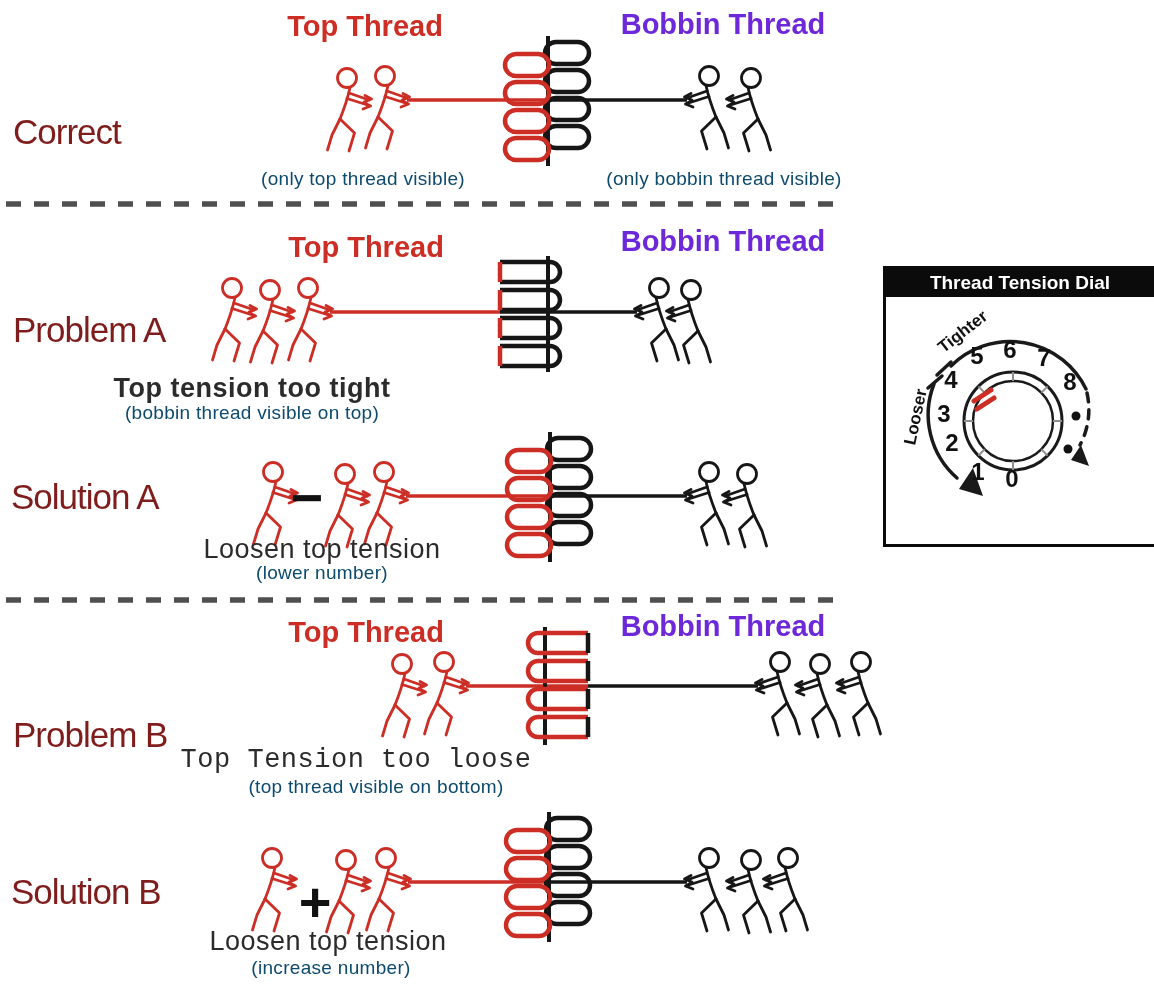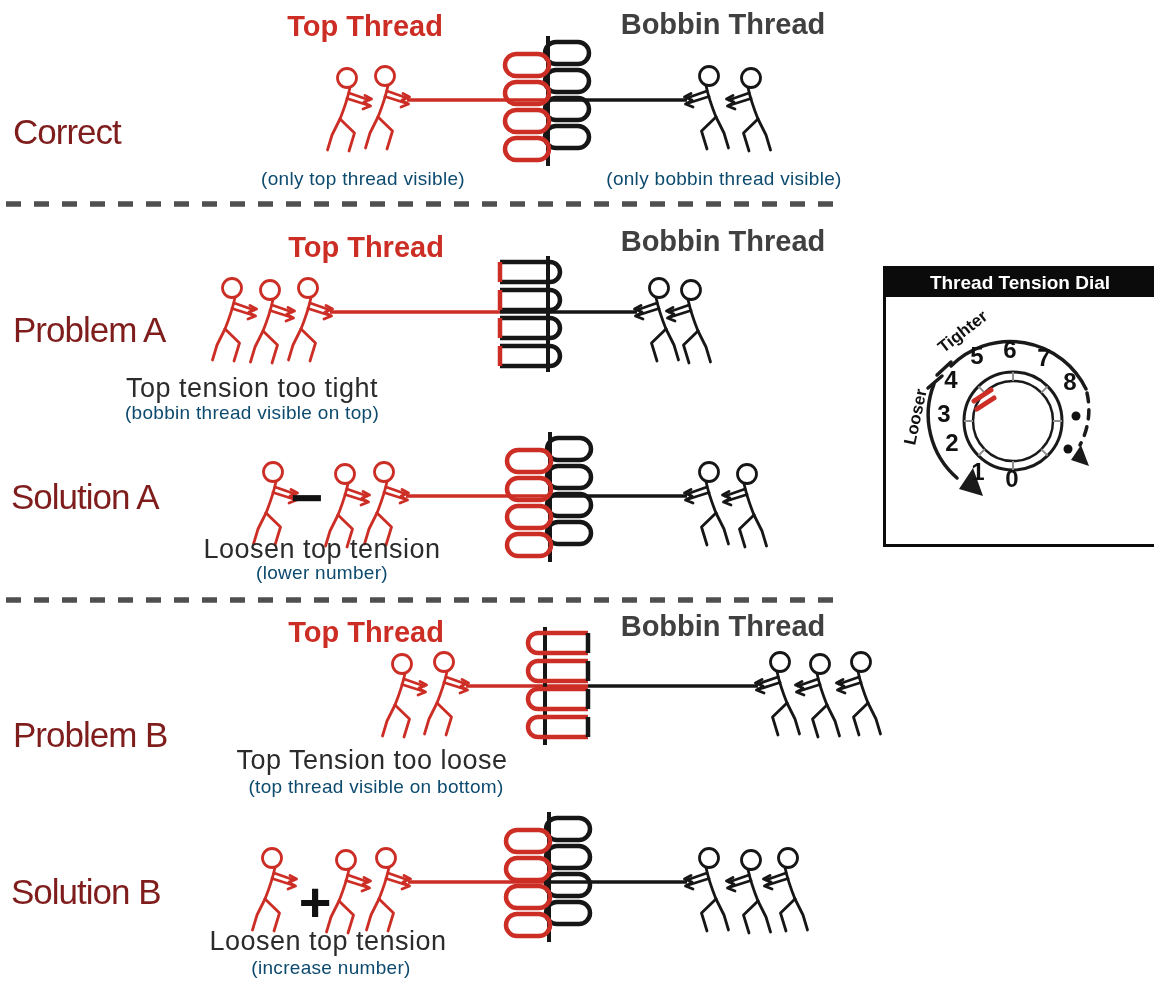--- a/index.html
+++ b/index.html
@@ -4,21 +4,21 @@
 <style>
   html,body{margin:0;padding:0;background:#fff;}
   .canvas{position:relative;width:1154px;height:986px;background:#fff;overflow:hidden;
           font-family:"Liberation Sans", sans-serif;}
   .canvas svg.art{position:absolute;left:0;top:0;z-index:2;}
   .t{position:absolute;white-space:nowrap;z-index:3;}
   .ctr{transform:translateX(-50%);}
   .midctr{transform:translate(-50%,-50%);}
   .thread-label{font-size:29px;font-weight:bold;letter-spacing:0px;}
   .red{color:#cc2d25;}
-  .blk{color:#404040;}
+  .blk{color:#6d28d9;}
   .section-label{font-size:35px;font-weight:normal;color:#7f1d1d;letter-spacing:-1px;}
   .caption{font-size:27px;font-weight:400;color:#2b2b2b;letter-spacing:0.5px;}
   .subcaption{font-size:19px;font-weight:400;color:#0c4a6e;letter-spacing:0.3px;}
   .op{font-size:56px;font-weight:900;color:#111;line-height:1;}
   .dial-box{position:absolute;left:883px;top:266px;width:274px;height:281px;
             border:3px solid #0b0b0b;background:#fff;box-sizing:border-box;z-index:1;}
   .dial-header{position:absolute;left:0;top:0;right:0;height:28px;background:#0b0b0b;
                color:#fff;font-size:19px;font-weight:bold;text-align:center;line-height:28px;}
   .dial-num{font-size:24px;font-weight:bold;color:#111;z-index:3;}
   .dial-dir{font-size:17px;font-weight:bold;color:#111;z-index:3;}
@@ -220,32 +220,32 @@
 
   <div class="t ctr thread-label red" style="left:365px;top:10px;">Top Thread</div>
   <div class="t ctr thread-label blk" style="left:723px;top:8px;">Bobbin Thread</div>
   <div class="t section-label" style="left:13px;top:112px;">Correct</div>
   <div class="t ctr subcaption" style="left:363px;top:168px;">(only top thread visible)</div>
   <div class="t ctr subcaption" style="left:724px;top:168px;">(only bobbin thread visible)</div>
 
   <div class="t ctr thread-label red" style="left:366px;top:231px;">Top Thread</div>
   <div class="t ctr thread-label blk" style="left:723px;top:225px;">Bobbin Thread</div>
   <div class="t section-label" style="left:13px;top:310px;">Problem A</div>
-  <div class="t ctr caption" style="left:252px;top:373px;">Top tension too tight</div>
+  <div class="t ctr caption" style="left:252px;top:373px;font-weight:bold;">Top tension too tight</div>
   <div class="t ctr subcaption" style="left:252px;top:402px;">(bobbin thread visible on top)</div>
 
   <div class="t section-label" style="left:11px;top:477px;">Solution A</div>
   <div class="t midctr op" style="left:307px;top:498px;">−</div>
   <div class="t ctr caption" style="left:322px;top:534px;">Loosen top tension</div>
   <div class="t ctr subcaption" style="left:322px;top:562px;">(lower number)</div>
 
   <div class="t ctr thread-label red" style="left:366px;top:616px;">Top Thread</div>
   <div class="t ctr thread-label blk" style="left:723px;top:610px;">Bobbin Thread</div>
   <div class="t section-label" style="left:13px;top:715px;">Problem B</div>
-  <div class="t ctr caption" style="left:372px;top:745px;">Top Tension too loose</div>
+  <div class="t ctr caption" style="left:356px;top:745px;font-family:Liberation Mono, monospace;">Top Tension too loose</div>
   <div class="t ctr subcaption" style="left:376px;top:776px;">(top thread visible on bottom)</div>
 
   <div class="t section-label" style="left:11px;top:872px;">Solution B</div>
   <div class="t midctr op" style="left:315px;top:902px;">+</div>
   <div class="t ctr caption" style="left:328px;top:926px;">Loosen top tension</div>
   <div class="t ctr subcaption" style="left:331px;top:957px;">(increase number)</div>
 
   <div class="t midctr dial-num" style="left:1012px;top:479px;">0</div>
   <div class="t midctr dial-num" style="left:978px;top:472px;">1</div>
   <div class="t midctr dial-num" style="left:952px;top:443px;">2</div>

